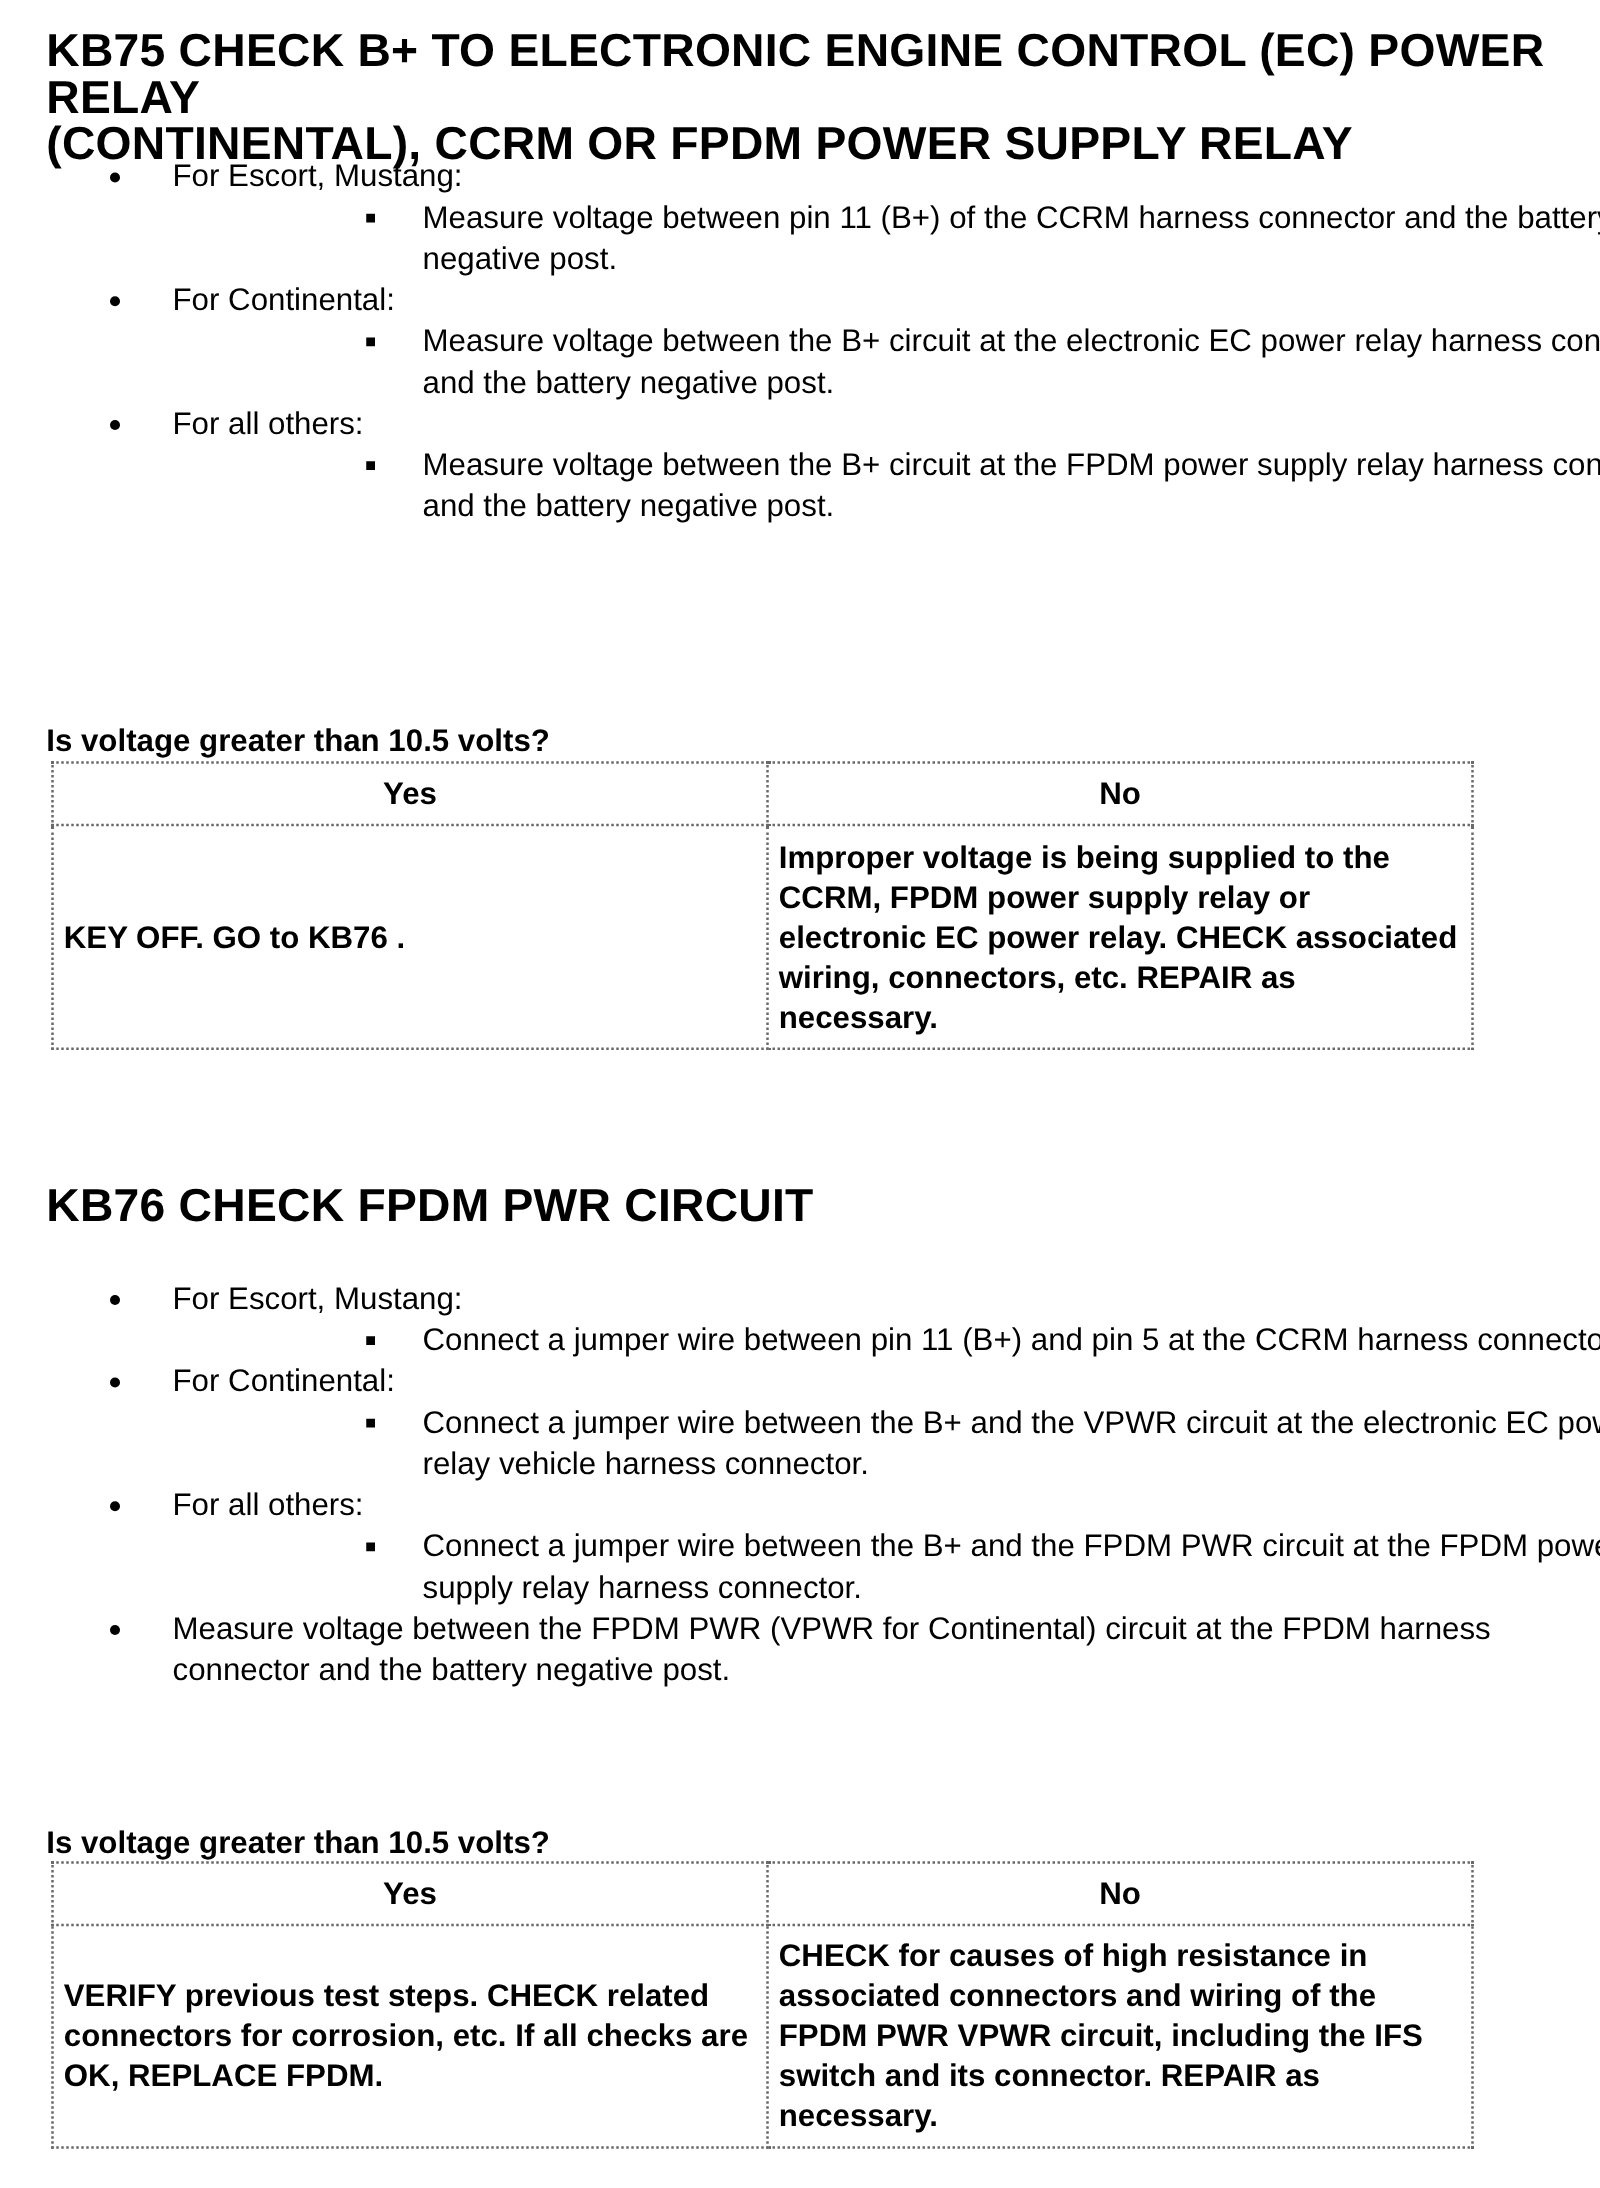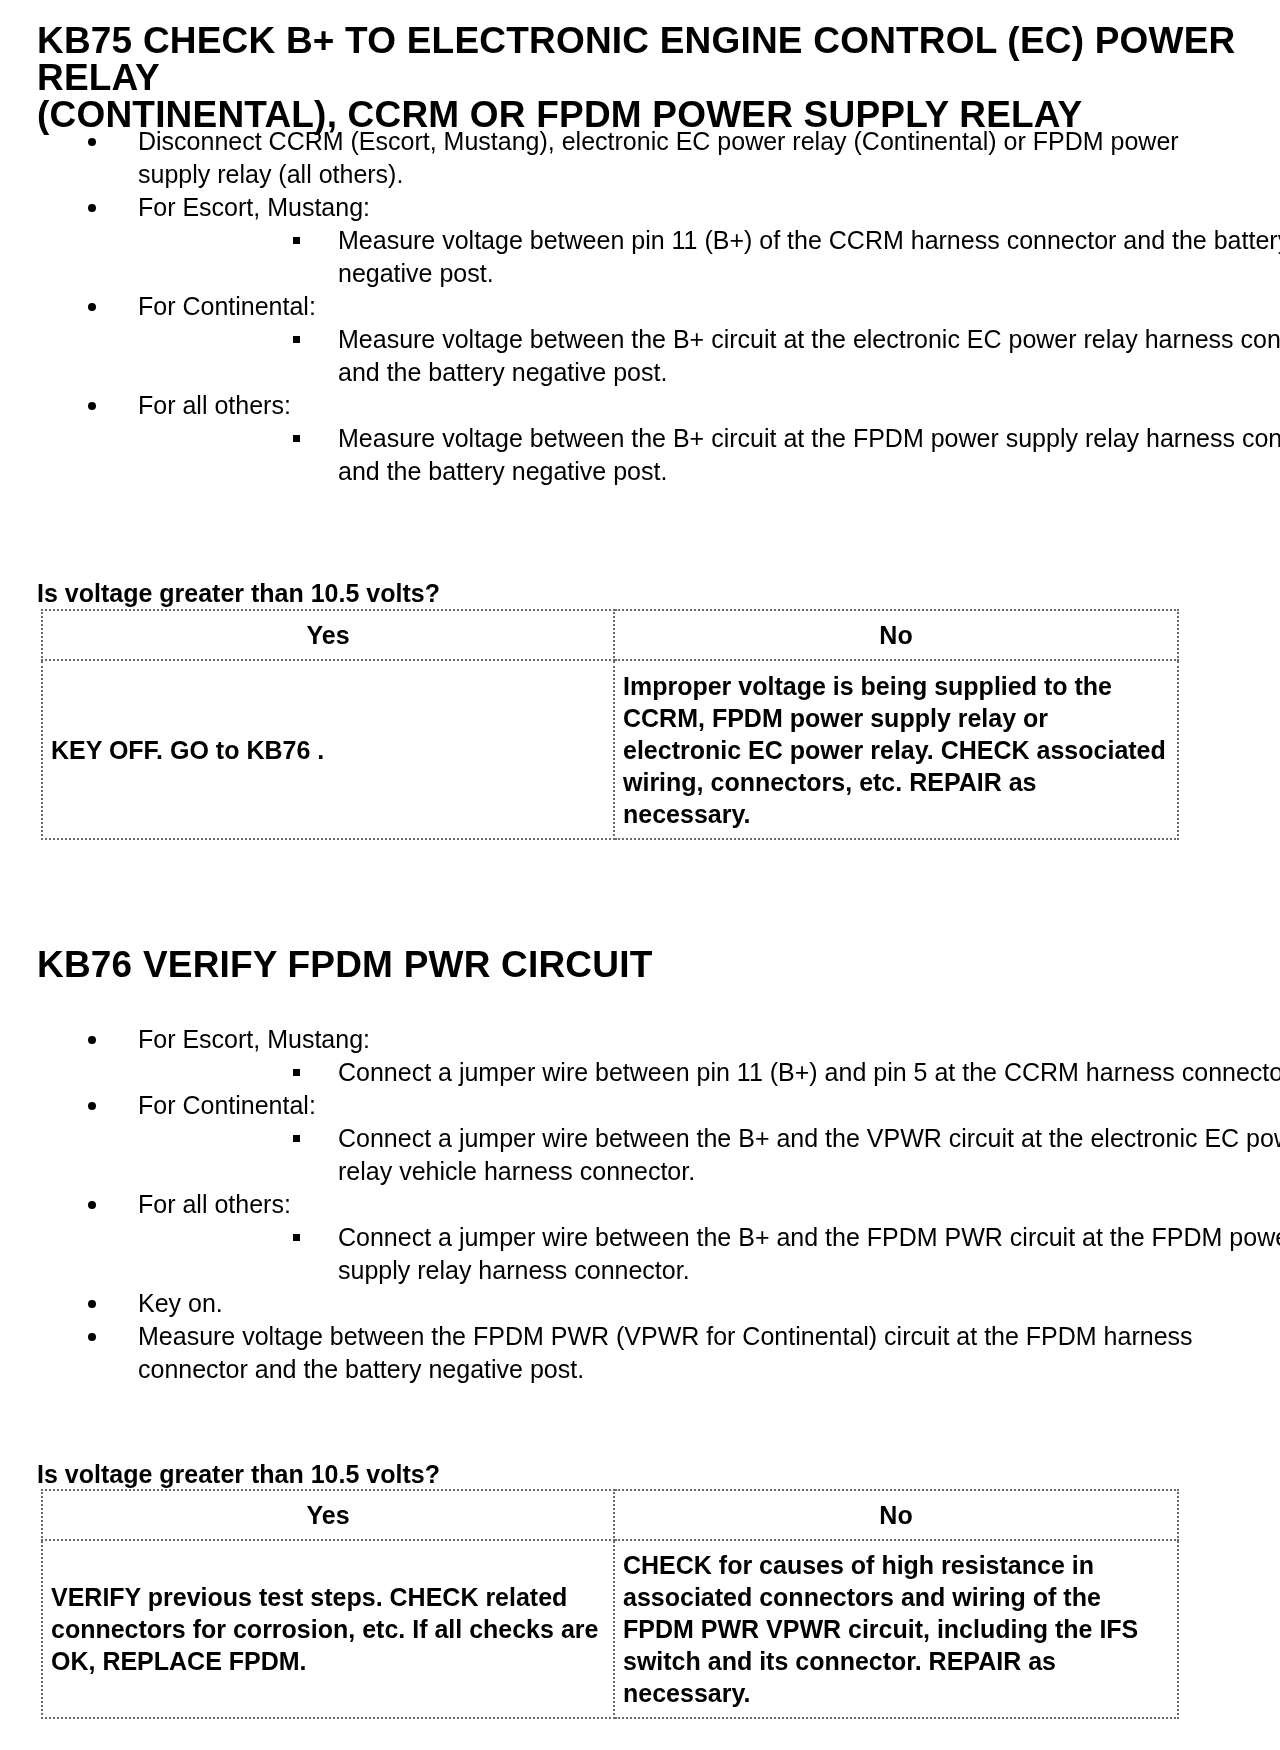--- a/index.html
+++ b/index.html
@@ -39,24 +39,20 @@
 
 <div class="section" style="top:22px;">
   <h1>KB75 CHECK B+ TO ELECTRONIC ENGINE CONTROL (EC) POWER RELAY</h1>
   <h1>(CONTINENTAL), CCRM OR FPDM POWER SUPPLY RELAY</h1>
 </div>
 
 <div class="section" style="top:125px;">
   <ul class="lvl1">
     <li>
         <span class="dot"></span>
-        <span class="txt">Disconnect CCRM (Escort, Mustang), electronic EC power relay (Continental) or FPDM power supply relay (all others).</span>
-      </li>
-    <li>
-        <span class="dot"></span>
         <span class="txt">For Escort, Mustang:</span>
       <ul class="lvl2">
           <li style="margin-left:-38px;"><span class="sq"></span><span>Measure voltage between pin 11 (B+) of the CCRM harness connector and the battery negative post.</span></li>
         </ul>
     </li>
     <li>
         <span class="dot"></span>
         <span class="txt">For Continental:</span>
       <ul class="lvl2">
           <li style="margin-left:-38px;"><span class="sq"></span><span>Measure voltage between the B+ circuit at the electronic EC power relay harness connector and the battery negative post.</span></li>
@@ -83,21 +79,21 @@
     <th>No</th>
   </tr>
   <tr style="height:179px;">
     <td class="col-yes">KEY OFF. GO to KB76 .</td>
     <td>Improper voltage is being supplied to the CCRM, FPDM power supply relay or electronic EC power relay. CHECK associated wiring, connectors, etc. REPAIR as necessary.</td>
   </tr>
 </tbody>
   </table>
 
 <div class="section" style="top:946px;">
-  <h1>KB76 VERIFY FPDM PWR CIRCUIT</h1>
+  <h1>KB76 CHECK FPDM PWR CIRCUIT</h1>
 </div>
 
 <div class="section" style="top:1023px;">
   <ul class="lvl1">
     <li>
         <span class="dot"></span>
         <span class="txt">For Escort, Mustang:</span>
       <ul class="lvl2">
           <li style="margin-left:-38px;"><span class="sq"></span><span>Connect a jumper wire between pin 11 (B+) and pin 5 at the CCRM harness connector.</span></li>
         </ul>
@@ -111,24 +107,20 @@
     </li>
     <li>
         <span class="dot"></span>
         <span class="txt">For all others:</span>
       <ul class="lvl2">
           <li style="margin-left:-38px;"><span class="sq"></span><span>Connect a jumper wire between the B+ and the FPDM PWR circuit at the FPDM power supply relay harness connector.</span></li>
         </ul>
     </li>
     <li>
         <span class="dot"></span>
-        <span class="txt">Key on.</span>
-      </li>
-    <li>
-        <span class="dot"></span>
         <span class="txt">Measure voltage between the FPDM PWR (VPWR for Continental) circuit at the FPDM harness connector and the battery negative post.</span>
       </li>
   </ul>
 </div>
 
 <div class="section" style="top:1459px;">
   <p class="question">Is voltage greater than 10.5 volts?</p>
 </div>
 
 <table class="yn" style="top:1489px;">

